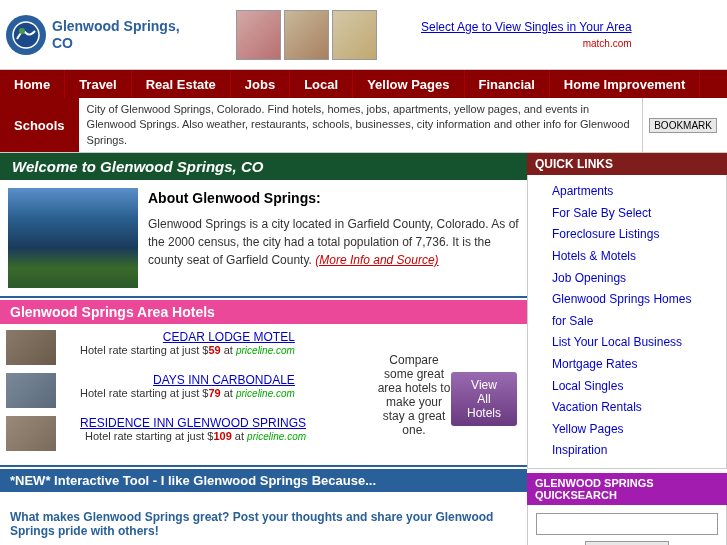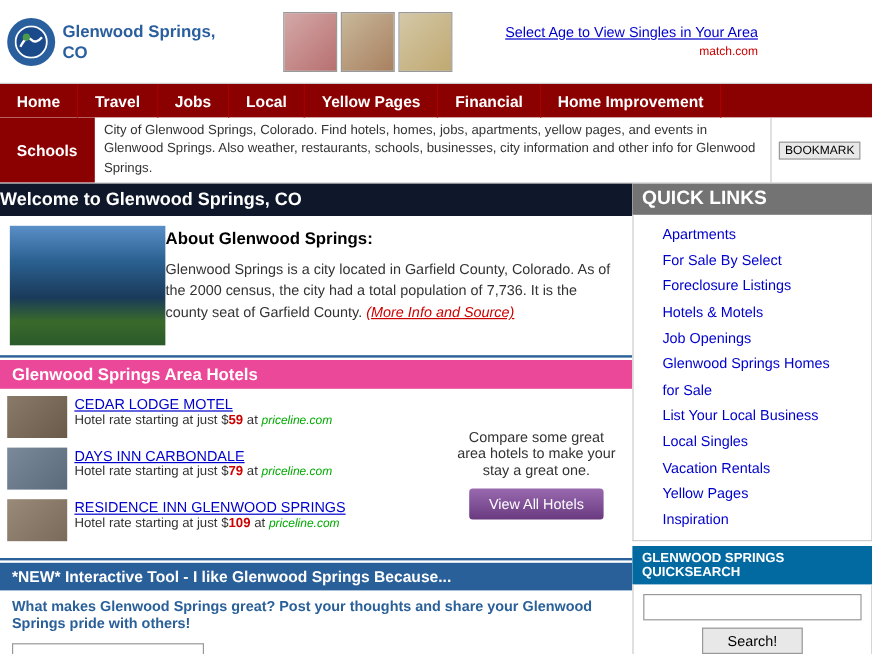--- a/index.html
+++ b/index.html
@@ -36,61 +36,61 @@
     .schools-desc { font-size: 11px; color: #333; padding: 4px 8px; flex: 1; line-height: 1.4; }
     .bookmark-area { display: flex; align-items: center; padding: 2px 6px; border-left: 1px solid #ccc; }
     .bookmark-btn { background: #e8e8e8; border: 1px solid #999; font-size: 10px; padding: 1px 4px; cursor: pointer; margin-right: 4px; }
 
     
     .main-layout { display: flex; width: 727px; }
     .content-area { flex: 1; min-width: 0; }
     .sidebar { width: 200px; flex-shrink: 0; background: #fff; }
 
     
-    .welcome-header { background: #0f172a; color: #fff; font-size: 15px; font-weight: bold; padding: 5px 0; }
-
-    
-    .about-section { display: flex; padding: 8px; border-bottom: 2px solid #2a6099; }
+    .welcome-header { background: #14532d; color: #fff; font-size: 15px; font-weight: bold; padding: 5px 12px; font-style: italic; }
+
+    
+    .about-section { display: flex; padding: 8px; gap: 10px; border-bottom: 2px solid #2a6099; }
     .about-image { width: 130px; height: 100px; flex-shrink: 0; background: linear-gradient(135deg, #6a9fd8, #2a6099, #1a4060); overflow: hidden; position: relative; }
     .about-image-inner { width: 100%; height: 100%; background: linear-gradient(180deg, #5a8fc8 0%, #2a6090 30%, #1a3a5a 60%, #3a6a2a 80%, #2a5a2a 100%); }
     .about-text { flex: 1; font-size: 12px; line-height: 1.5; color: #333; }
     .about-text h3 { font-size: 14px; color: #000; margin-bottom: 6px; }
     .about-text a { color: #c00; text-decoration: underline; font-style: italic; }
 
     
     .hotels-header { background: #ec4899; color: #fff; font-size: 14px; font-weight: bold; padding: 4px 10px; margin-top: 2px; }
     .hotels-area { display: flex; border-bottom: 2px solid #2a6099; }
     .hotels-list { flex: 1; padding: 6px; }
-    .hotel-item { display: flex; gap: 6px; margin-bottom: 8px; align-items: flex-start; }
+    .hotel-item { display: flex; gap: 24px; margin-bottom: 8px; align-items: flex-start; text-align: right; }
     .hotel-img { width: 50px; height: 35px; background: #8a7a6a; flex-shrink: 0; }
     .hotel-img.cedar { background: linear-gradient(135deg, #8a7a6a, #6a5a4a); }
     .hotel-img.days { background: linear-gradient(135deg, #7a8a9a, #5a6a7a); }
     .hotel-img.residence { background: linear-gradient(135deg, #9a8a7a, #7a6a5a); }
     .hotel-info { font-size: 11px; }
     .hotel-name { color: #00c; text-decoration: underline; font-size: 12px; }
     .hotel-rate { color: #333; }
     .hotel-price { color: #cc0000; font-weight: bold; }
     .priceline { color: #00aa00; font-size: 10px; font-style: italic; }
-    .hotels-cta { width: 160px; flex-shrink: 0; display: flex; flex-direction: column; align-items: center; justify-content: center; padding: 10px; text-align: center; font-size: 12px; color: #333; }
+    .hotels-cta { width: 160px; flex-shrink: 0; display: flex; flex-direction: row; align-items: center; justify-content: center; padding: 10px; text-align: center; font-size: 12px; color: #333; }
     .view-hotels-btn { background: linear-gradient(180deg, #9a6ab0, #6a3a80); color: #fff; border: none; padding: 6px 16px; cursor: pointer; font-size: 12px; margin-top: 8px; border-radius: 3px; }
 
     
     .interactive-header { background: #2a6099; color: #fff; padding: 4px 10px; font-size: 13px; font-weight: bold; margin-top: 2px; }
     .interactive-header .new-label { color: #ffffff; }
-    .interactive-sub { color: #2a6099; font-size: 12px; font-weight: bold; padding: 6px 10px 4px; }
+    .interactive-sub { color: #2a6099; font-size: 12px; font-weight: bold; padding: 6px 10px 4px; margin-top: 12px; }
     .interactive-form { display: flex; gap: 10px; padding: 6px 10px; align-items: center; }
     .form-select-area { display: flex; flex-direction: column; gap: 4px; }
     .form-select { width: 160px; height: 50px; border: 1px solid #999; font-size: 11px; background: #fff; }
 
     
-    .sidebar-quicklinks { background: #737373; color: #fff; font-size: 16px; font-weight: bold; padding: 4px 8px; }
+    .sidebar-quicklinks { background: #7f1d1d; color: #fff; font-size: 12px; font-weight: bold; padding: 4px 8px; }
     .quicklinks-list { padding: 6px 24px; border: 1px solid #ccc; border-top: none; }
     .quicklinks-list a { display: block; color: #00c; text-decoration: none; font-size: 12px; line-height: 1.8; }
     .sidebar-quicksearch { margin-top: 4px; }
-    .sidebar-section-header { background: #0369a1; color: #fff; font-size: 11px; font-weight: bold; padding: 4px 8px; text-transform: uppercase; }
+    .sidebar-section-header { background: #a21caf; color: #fff; font-size: 11px; font-weight: bold; padding: 4px 8px; text-transform: uppercase; }
     .quicksearch-body { border: 1px solid #ccc; border-top: none; padding: 8px; }
     .quicksearch-input { width: 100%; border: 1px solid #999; padding: 2px 4px; font-size: 12px; height: 22px; margin-bottom: 6px; }
     .search-btn { background: #e8e8e8; border: 1px solid #999; padding: 3px 20px; cursor: pointer; font-size: 12px; display: block; margin: 0 auto; }
   </style>
 </head>
 <body>
 
 <div class="header">
   <div class="logo-area">
     <div class="logo-icon">
@@ -114,20 +114,21 @@
     <div class="ad-singles">
       <a class="ad-singles-link">Select Age to View Singles in Your Area</a>
       <div class="match-link">match.com</div>
     </div>
   </div>
 </div>
 
 <div class="nav-bar">
   <div class="nav-item">Home</div>
   <div class="nav-item">Travel</div>
+  <div class="nav-item">Real Estate</div>
   <div class="nav-item">Jobs</div>
   <div class="nav-item">Local</div>
   <div class="nav-item">Yellow Pages</div>
   <div class="nav-item">Financial</div>
   <div class="nav-item">Home Improvement</div>
 </div>
 
 <div class="schools-bar">
   <div class="schools-btn">Schools</div>
   <div class="schools-desc">City of Glenwood Springs, Colorado. Find hotels, homes, jobs, apartments, yellow pages, and events in Glenwood Springs. Also weather, restaurants, schools, businesses, city information and other info for Glenwood Springs.</div>
@@ -214,20 +215,21 @@
 
     <div class="sidebar-quicklinks">QUICK LINKS</div>
     <div class="quicklinks-list">
       <a href="#">Apartments</a>
       <a href="#">For Sale By Select</a>
       <a href="#">Foreclosure Listings</a>
       <a href="#">Hotels &amp; Motels</a>
       <a href="#">Job Openings</a>
       <a href="#">Glenwood Springs Homes for Sale</a>
       <a href="#">List Your Local Business</a>
+      <a href="#">Mortgage Rates</a>
       <a href="#">Local Singles</a>
       <a href="#">Vacation Rentals</a>
       <a href="#">Yellow Pages</a>
       <a href="#">Inspiration</a>
     </div>
 
     <div class="sidebar-quicksearch">
       <div class="sidebar-section-header">GLENWOOD SPRINGS QUICKSEARCH</div>
       <div class="quicksearch-body">
         <input class="quicksearch-input" type="text" placeholder="" style="">

